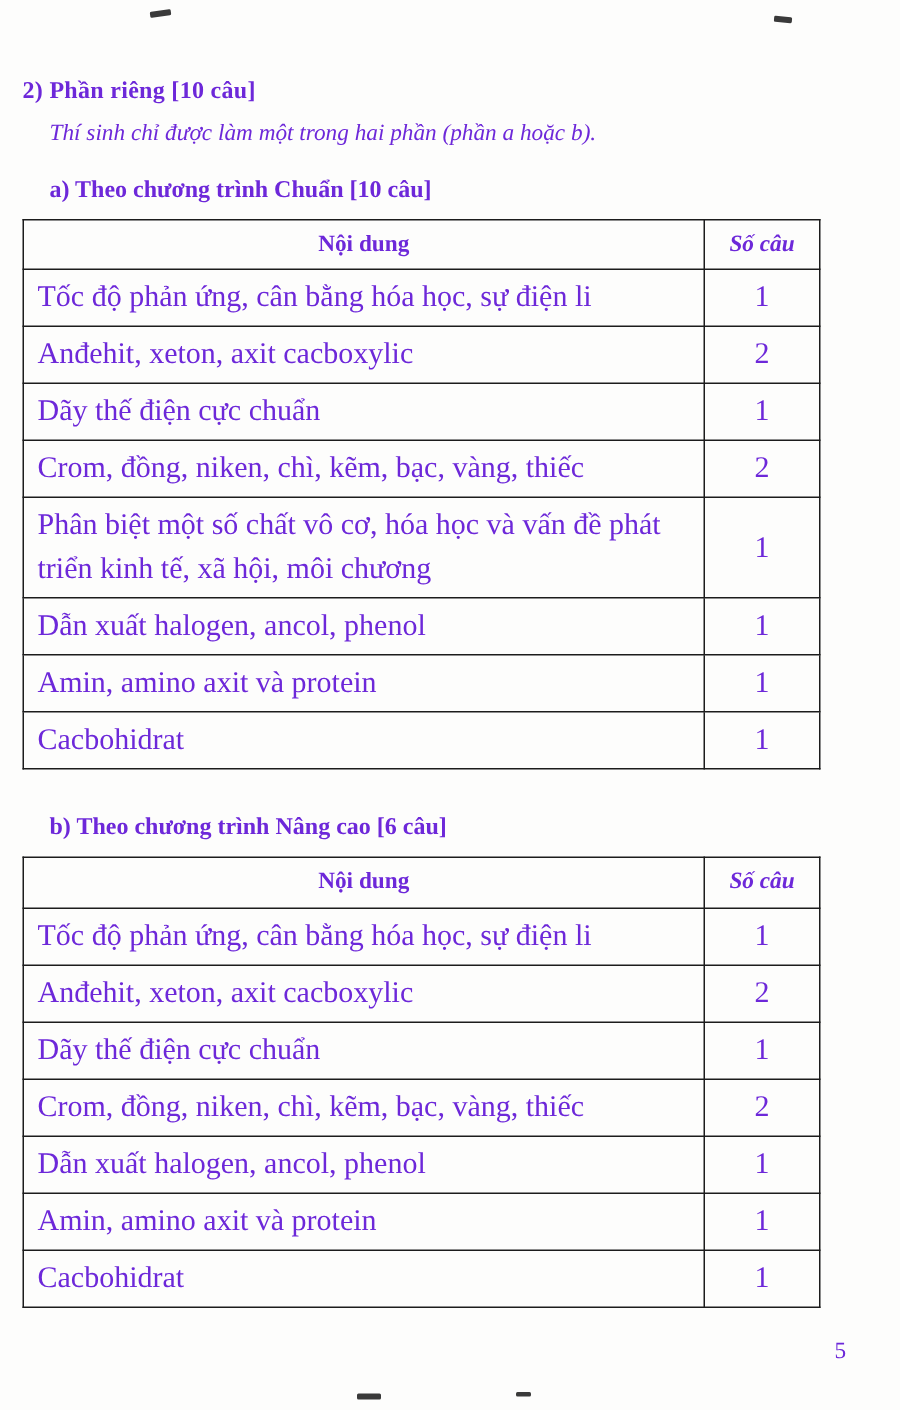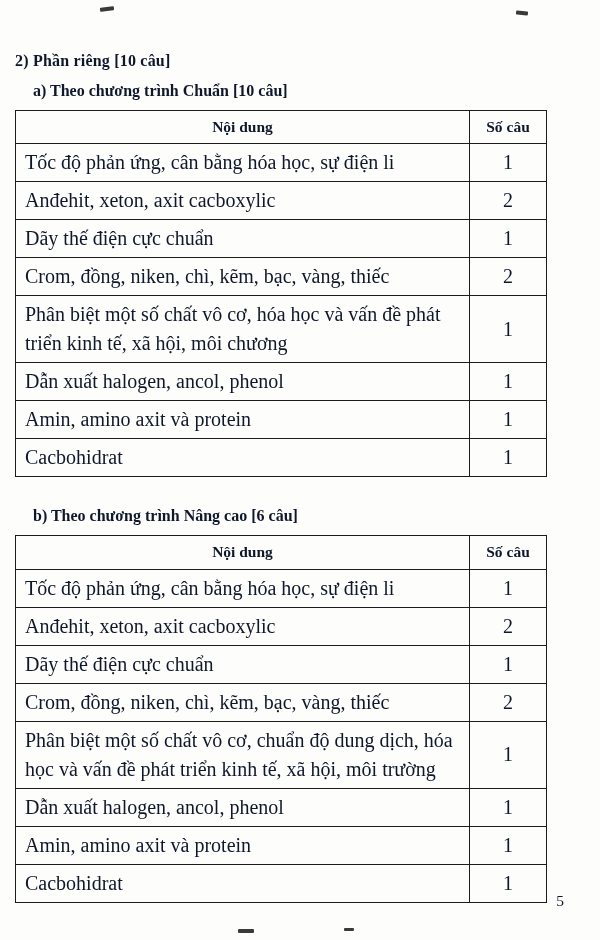--- a/index.html
+++ b/index.html
@@ -7,21 +7,21 @@
     padding: 0;
     background: #e8e8e8;
   }
   .page {
     position: relative;
     width: 600px;
     height: 940px;
     margin: 0 auto;
     background: #fdfdfc;
     font-family: "Liberation Serif", serif;
-    color: #0f172a;
+    color: #6d28d9;
     overflow: hidden;
   }
   .content {
     position: absolute;
     top: 52px;
     left: 15px;
     right: 53px;
   }
   .section-heading {
     font-size: 16px;
@@ -54,20 +54,21 @@
     vertical-align: middle;
   }
   table.exam-table th {
     font-size: 15.5px;
     font-weight: bold;
     text-align: center;
     padding: 5px 6px;
   }
   table.exam-table th.num-col {
     width: 64px;
+    font-style: italic;
   }
   table.exam-table td.num {
     text-align: center;
   }
   .page-number {
     position: absolute;
     right: 36px;
     bottom: 30px;
     font-size: 15.5px;
   }
@@ -88,20 +89,21 @@
 
   <span class="artifact art-1"></span>
   <span class="artifact art-2"></span>
   <span class="artifact art-3"></span>
   <span class="artifact art-4"></span>
 
   <div class="content">
 
     <h2 class="section-heading">2) Phần riêng [10 câu]</h2>
 
+    <p class="note">Thí sinh chỉ được làm một trong hai phần (phần a hoặc b).</p>
 
     <div>
       <h3 class="table-caption">a) Theo chương trình Chuẩn [10 câu]</h3>
       <table class="exam-table">
         <thead>
             <tr>
               <th>Nội dung</th>
               <th class="num-col">Số câu</th>
             </tr>
           </thead>
@@ -162,24 +164,20 @@
             </tr>
             <tr>
               <td>Dãy thế điện cực chuẩn</td>
               <td class="num">1</td>
             </tr>
             <tr>
               <td>Crom, đồng, niken, chì, kẽm, bạc, vàng, thiếc</td>
               <td class="num">2</td>
             </tr>
             <tr>
-              <td>Phân biệt một số chất vô cơ, chuẩn độ dung dịch, hóa học và vấn đề phát triển kinh tế, xã hội, môi trường</td>
-              <td class="num">1</td>
-            </tr>
-            <tr>
               <td>Dẫn xuất halogen, ancol, phenol</td>
               <td class="num">1</td>
             </tr>
             <tr>
               <td>Amin, amino axit và protein</td>
               <td class="num">1</td>
             </tr>
             <tr>
               <td>Cacbohidrat</td>
               <td class="num">1</td>

